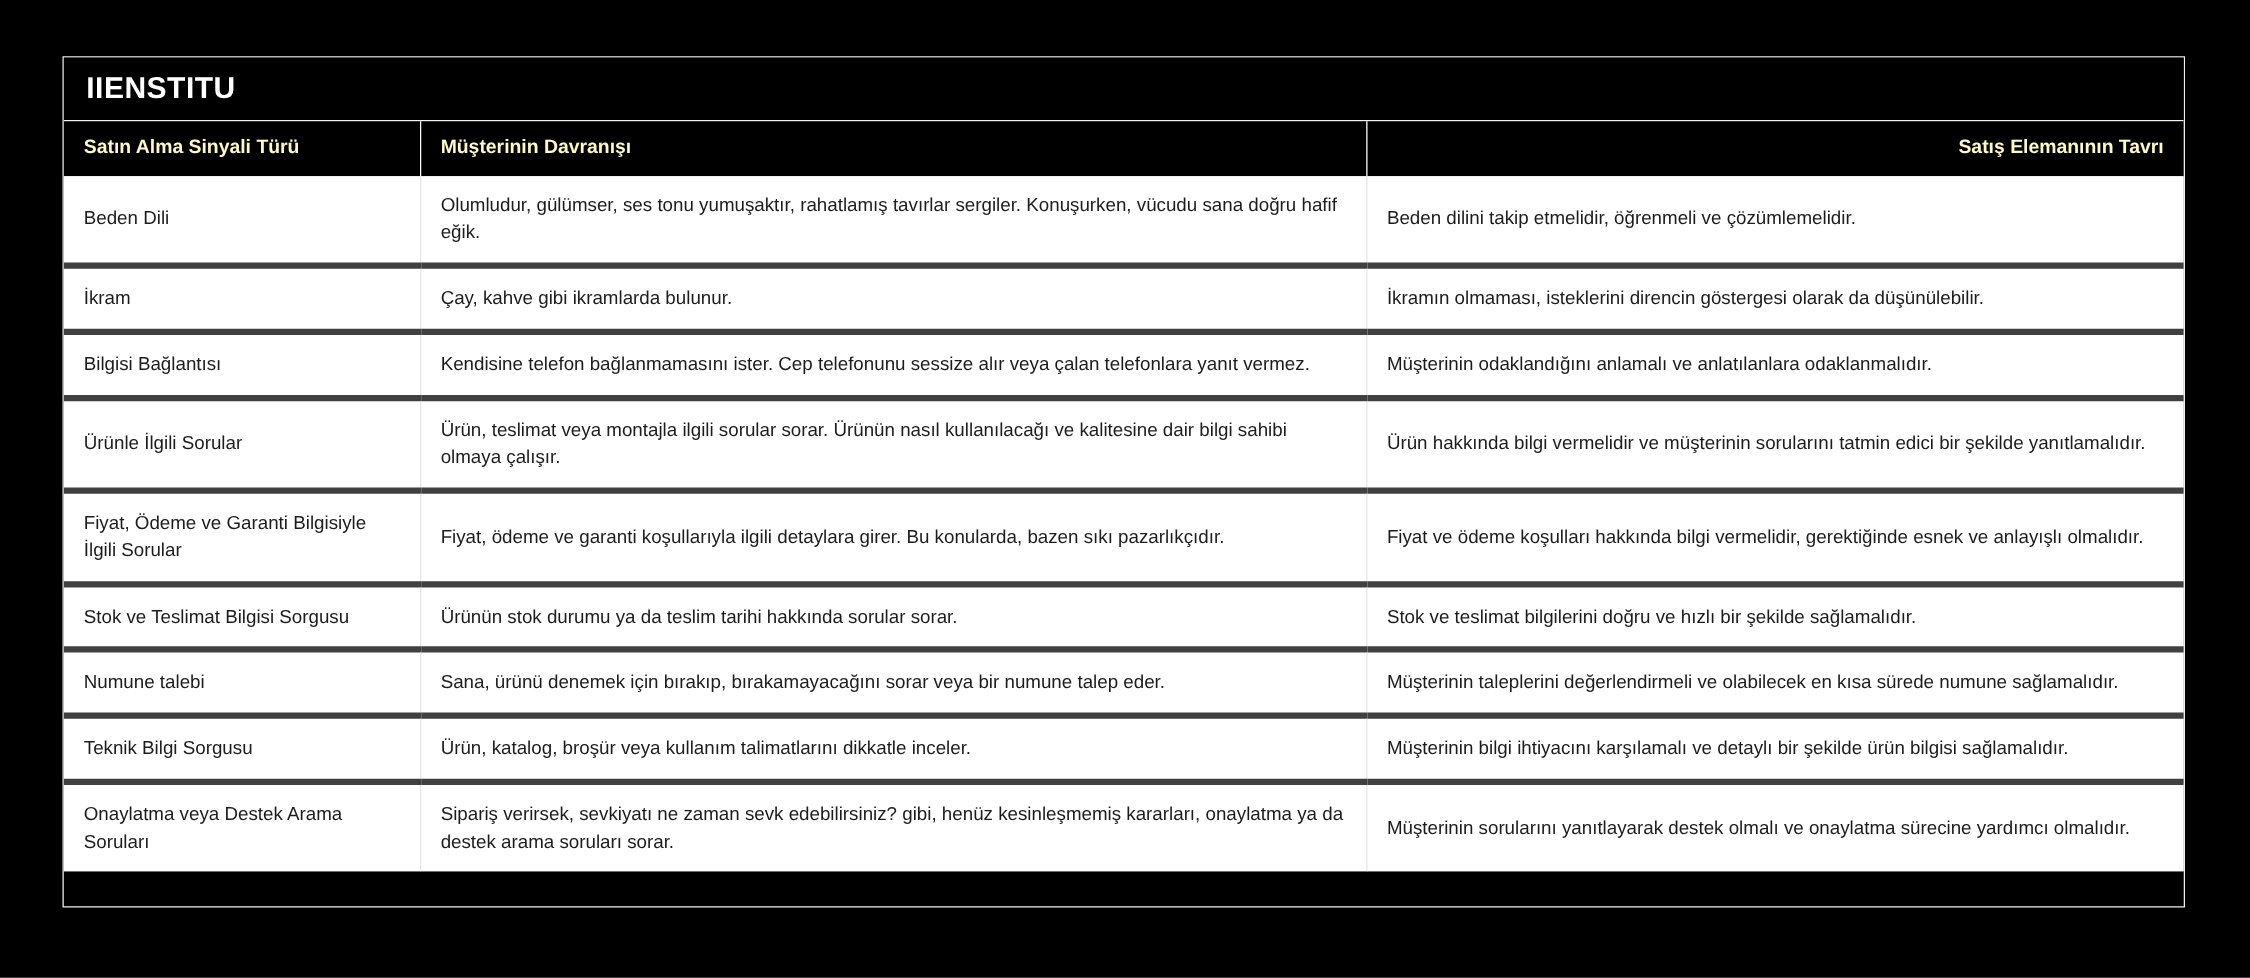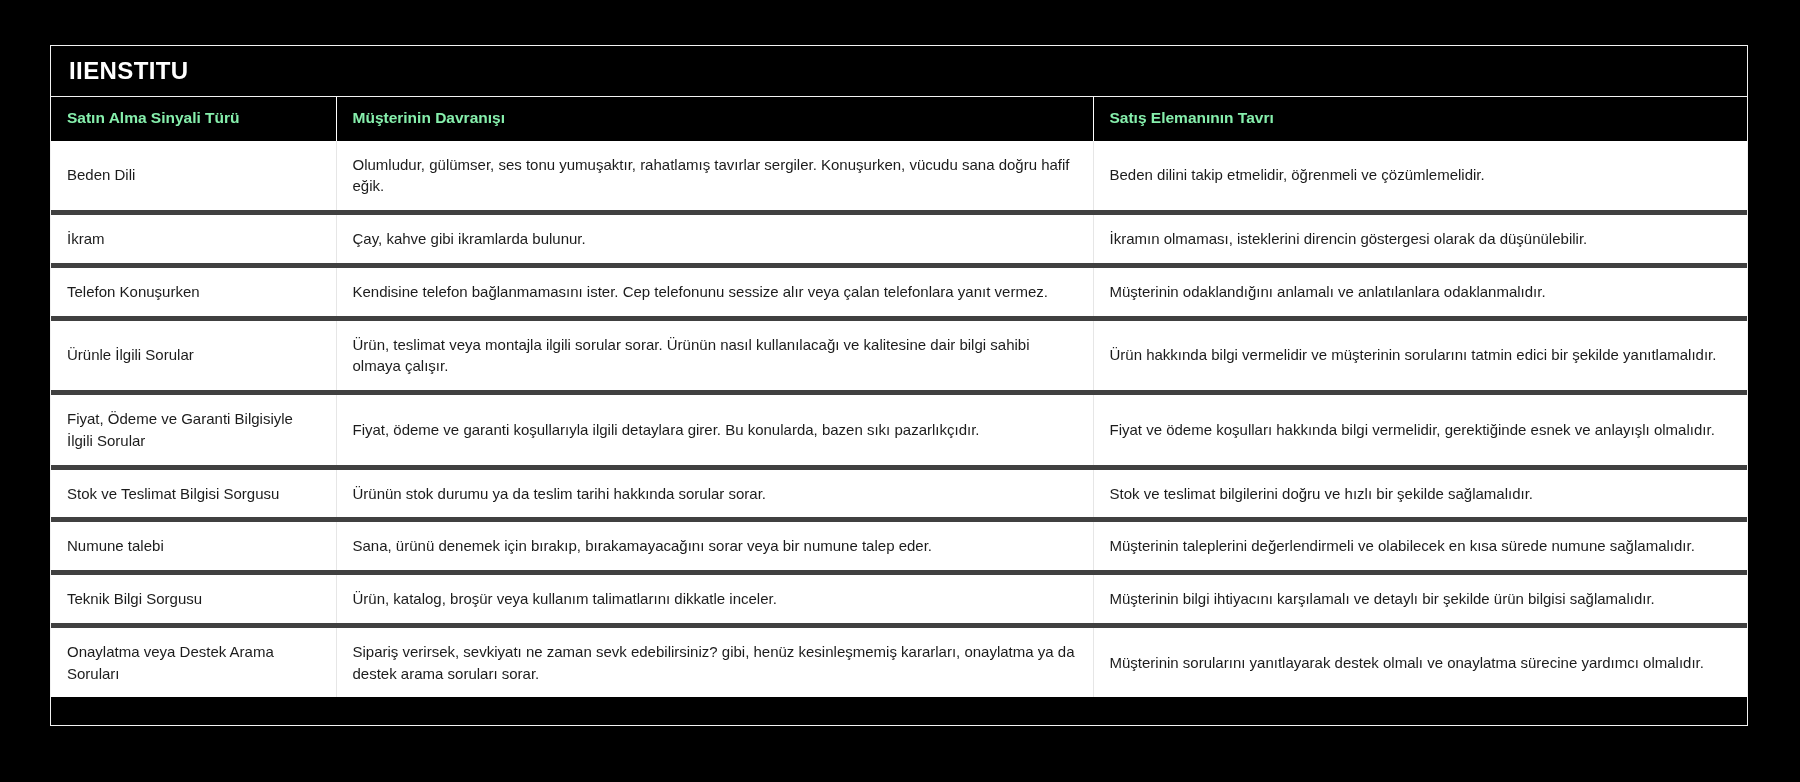--- a/index.html
+++ b/index.html
@@ -61,32 +61,33 @@
     table-layout: fixed;
     background: #ffffff;
   }
 
   table.signals col.c1 { width: 285px; }
   table.signals col.c2 { width: 757px; }
   table.signals col.c3 { width: 654px; }
 
   table.signals thead th {
     background: #000000;
-    color: #86efac;
+    color: #fef9c3;
     font-size: 15.5px;
     font-weight: bold;
     text-align: left;
     padding: 12px 16px 13px 16px;
     vertical-align: middle;
     border-right: 1px solid #ffffff;
     box-sizing: border-box;
     line-height: 1.2;
   }
   table.signals thead th:last-child {
     border-right: none;
+    text-align: right;
   }
 
   table.signals tbody td {
     background: #ffffff;
     color: #1c1c1c;
     font-size: 15px;
     line-height: 1.45;
     padding: 13px 16px 13px 16px;
     vertical-align: middle;
     border-top: 5px solid #404040;
@@ -137,21 +138,21 @@
           <td class="col-attit">Beden dilini takip etmelidir, öğrenmeli ve çözümlemelidir.</td>
         </tr>
 
         <tr>
           <td class="col-type">İkram</td>
           <td class="col-behav">Çay, kahve gibi ikramlarda bulunur.</td>
           <td class="col-attit">İkramın olmaması, isteklerini direncin göstergesi olarak da düşünülebilir.</td>
         </tr>
 
         <tr>
-          <td class="col-type">Telefon Konuşurken</td>
+          <td class="col-type">Bilgisi Bağlantısı</td>
           <td class="col-behav">Kendisine telefon bağlanmamasını ister. Cep telefonunu sessize alır veya çalan telefonlara yanıt vermez.</td>
           <td class="col-attit">Müşterinin odaklandığını anlamalı ve anlatılanlara odaklanmalıdır.</td>
         </tr>
 
         <tr>
           <td class="col-type">Ürünle İlgili Sorular</td>
           <td class="col-behav">Ürün, teslimat veya montajla ilgili sorular sorar. Ürünün nasıl kullanılacağı ve kalitesine dair bilgi sahibi olmaya çalışır.</td>
           <td class="col-attit">Ürün hakkında bilgi vermelidir ve müşterinin sorularını tatmin edici bir şekilde yanıtlamalıdır.</td>
         </tr>
 

